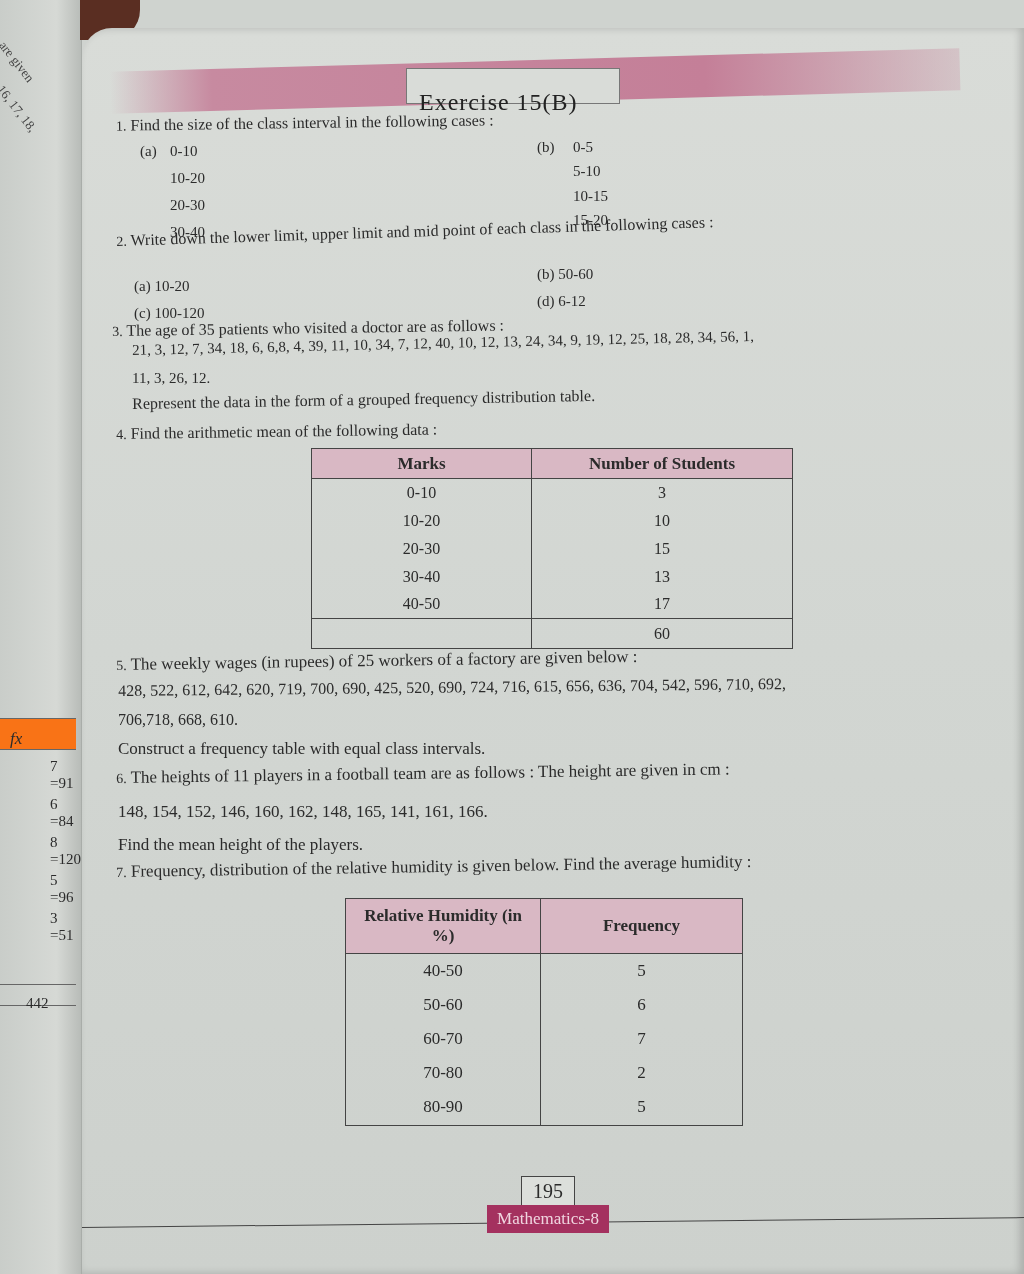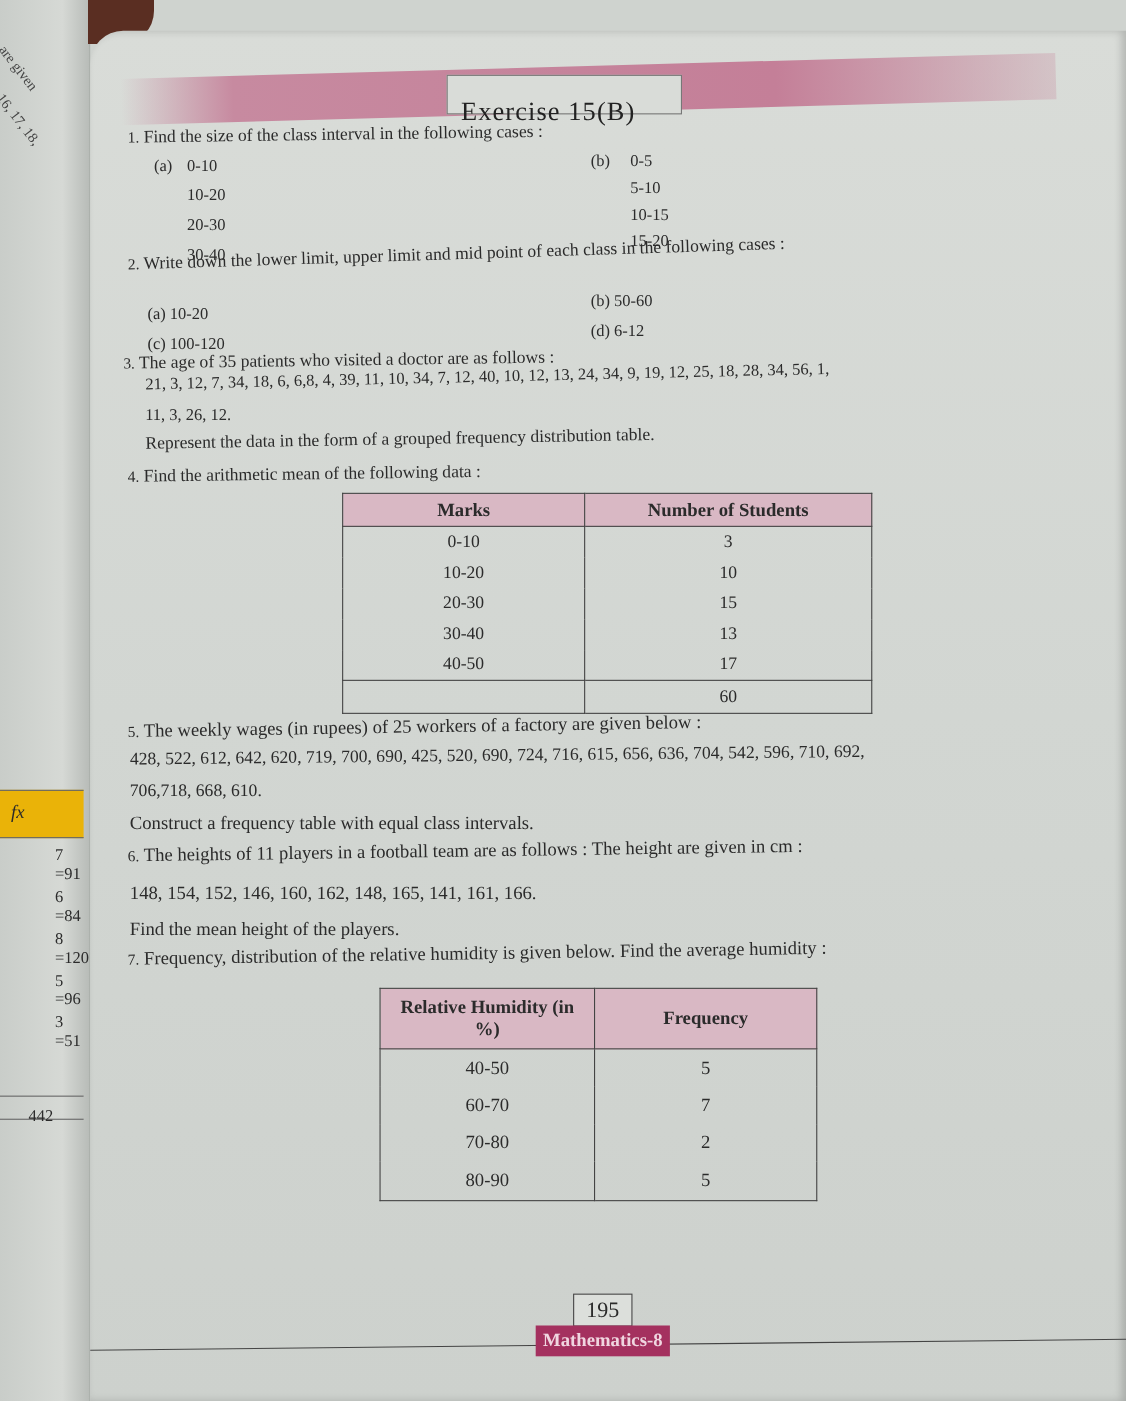--- a/index.html
+++ b/index.html
@@ -22,21 +22,21 @@
     background: linear-gradient(180deg, #d9dcd8 0%, #d2d6d2 50%, #cdd1cd 100%);
     border-top-left-radius: 30px;
     box-shadow: -4px 0 8px rgba(0,0,0,0.18) inset;
   }
   .margin-note { position: absolute; font-size: 13px; color: #444; transform: rotate(52deg); transform-origin: left top; }
   .mn1 { left: 8px; top: 38px; }
   .mn2 { left: 6px; top: 82px; }
 
   
   .fx-strip { position: absolute; left: 0; top: 718px; width: 76px; }
-  .fx-head { height: 44px; background: #eab308; border-top: 1px solid #666; border-bottom: 1px solid #666;
+  .fx-head { height: 32px; background: #f97316; border-top: 1px solid #666; border-bottom: 1px solid #666;
     font-style: italic; font-size: 17px; padding: 10px 0 0 10px; }
   .fx-row { height: 38px; font-size: 15px; padding: 8px 0 0 2px; margin-left: 48px; }
   .fx-total { height: 22px; border-top: 1px solid #666; border-bottom: 1px solid #666; font-size: 15px; padding: 10px 0 0 26px; margin-top: 44px; }
 
   .band {
     position: absolute; left: 110px; top: 60px; width: 850px; height: 42px;
     background: linear-gradient(90deg, rgba(200,120,150,0.0) 0%, #c78aa0 12%, #c47f98 70%, rgba(200,140,160,0.3) 100%);
     transform: rotate(-1.6deg);
   }
   .title-box {
@@ -52,21 +52,21 @@
   table.data { position: absolute; border-collapse: collapse; font-size: 16px; background: transparent; }
   table.data th { background: #d9b8c4; font-weight: bold; border: 1.5px solid #444; font-size: 17px; }
   table.data td { border-left: 1.5px solid #444; border-right: 1.5px solid #444; text-align: center; }
   table.data tr.last td { border-bottom: 1.5px solid #444; }
   table.data tr.total td { border: 1.5px solid #444; }
 
   .pageno { position: absolute; left: 521px; top: 1176px; width: 54px; height: 30px; border: 1px solid #444; background: #dcdfdb;
     font-size: 20px; text-align: center; padding-top: 3px; }
   .footer-line { position: absolute; left: 82px; top: 1222px; width: 942px; height: 1px; background: #444; transform: rotate(-0.6deg); }
   .subject { position: absolute; left: 487px; top: 1205px; width: 122px; height: 28px; background: #a4315f; color: #f0d6e0;
-    font-size: 17px; text-align: center; padding-top: 4px; font-weight: bold; }
+    font-size: 17px; text-align: center; padding-top: 4px; }
 </style>
 </head>
 <body>
 
 <div class="left-page"></div>
 <div class="bg-dark"></div>
 <span class="margin-note mn1">are given</span>
 <span class="margin-note mn2">16, 17, 18,</span>
 
 <div class="fx-strip">
@@ -176,20 +176,24 @@
   <tbody>
       <tr style="height:55px;">
     <th style="width:195px; padding:0 10px;">Relative Humidity (in %)</th>
     <th>Frequency</th>
   </tr>
   <tr style="height:34px;">
     <td>40-50</td>
     <td>5</td>
   </tr>
   <tr style="height:34px;">
+    <td>50-60</td>
+    <td>6</td>
+  </tr>
+  <tr style="height:34px;">
     <td>60-70</td>
     <td>7</td>
   </tr>
   <tr style="height:34px;">
     <td>70-80</td>
     <td>2</td>
   </tr>
   <tr class="last" style="height:36px;">
     <td>80-90</td>
     <td>5</td>

